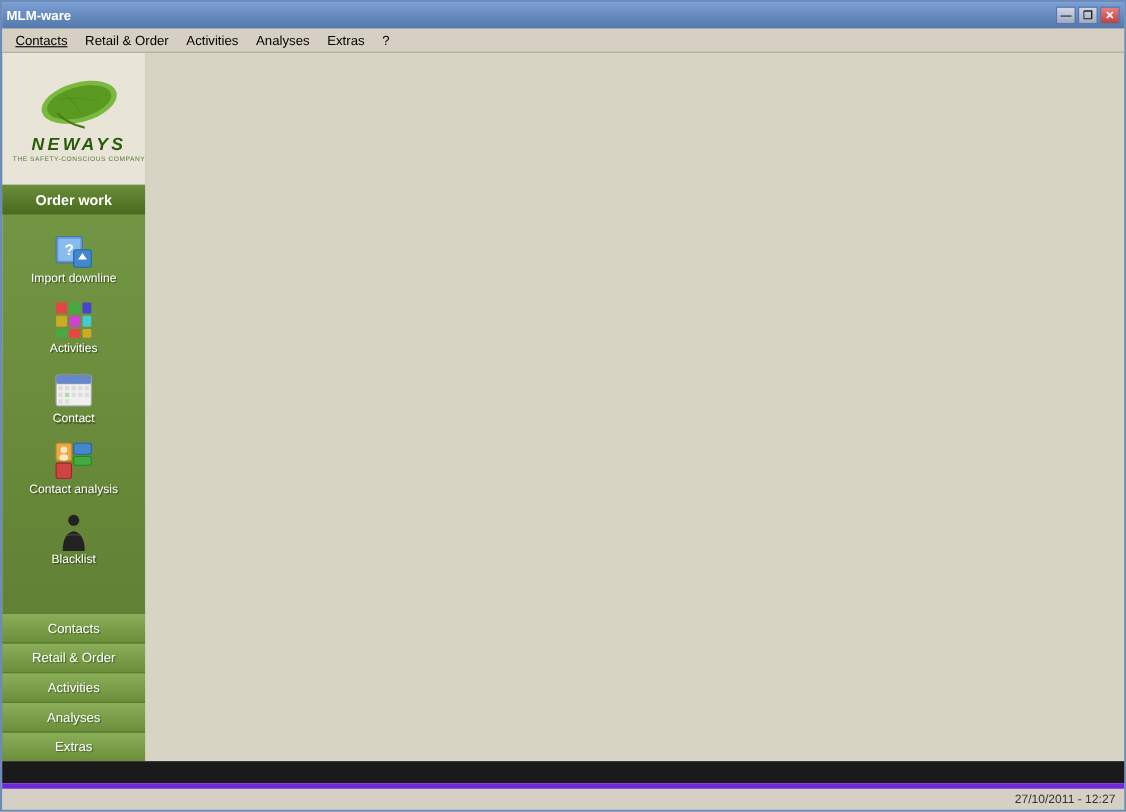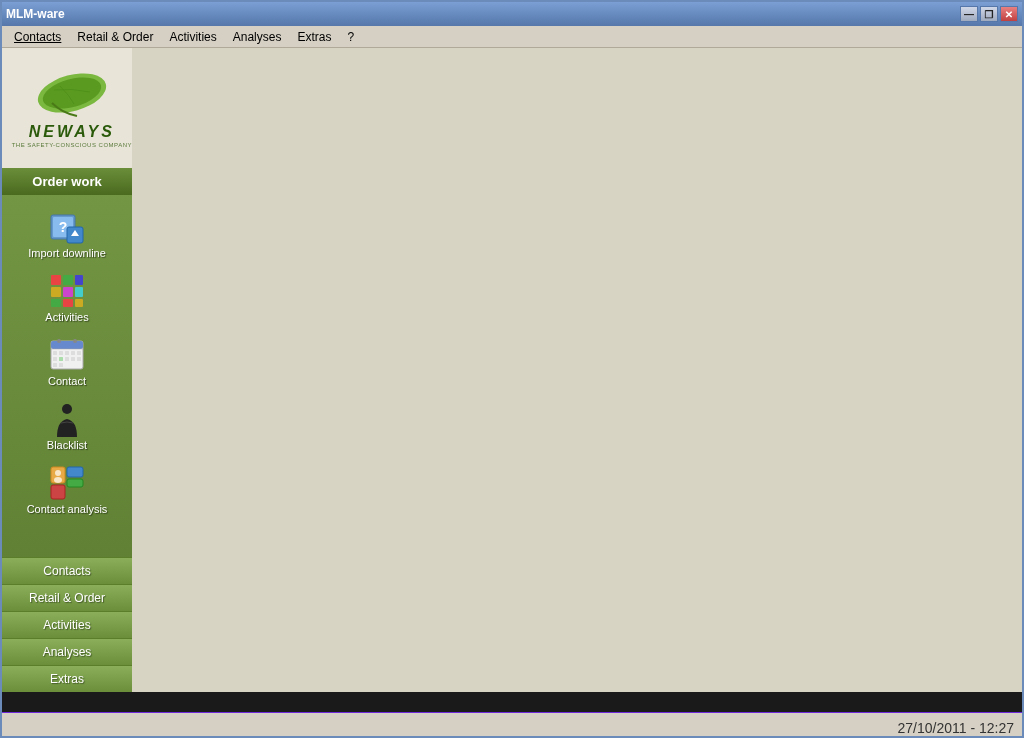--- a/index.html
+++ b/index.html
@@ -168,27 +168,27 @@
     
     .content-area {
       flex: 1;
       background: #d8d4c4;
     }
 
     
     .status-bar {
       background: #d6d0c4;
       height: 24px;
-      border-top: 1px solid #6d28d9;
-      display: flex;
-      align-items: flex-end;
+      border-top: 5px solid #6d28d9;
+      display: flex;
+      align-items: center;
       padding: 0 8px;
       flex-shrink: 0;
       justify-content: space-between;
-      font-size: 14px;
+      font-size: 11px;
     }
 
     .status-bar-left {
       flex: 1;
     }
 
     .status-bar-right {
       color: #333;
     }
 
@@ -317,41 +317,41 @@
 
             <circle cx="10" cy="4" r="2" fill="#888888"></circle>
             <circle cx="26" cy="4" r="2" fill="#888888"></circle>
           </svg>
           <span class="sidebar-item-label">Contact</span>
         </div>
 
         <div class="sidebar-item">
           <svg class="sidebar-item-icon" viewBox="0 0 36 36">
 
-            <circle cx="18" cy="8" r="5" fill="#222222"></circle>
-
-            <path d="M 8 36 Q 8 20 18 18 Q 28 20 28 36 Z" fill="#222222"></path>
-
-            <path d="M 12 22 Q 18 20 24 22" stroke="#444444" stroke-width="1" fill="none"></path>
-          </svg>
-          <span class="sidebar-item-label">Blacklist</span>
-        </div>
-
-        <div class="sidebar-item">
-          <svg class="sidebar-item-icon" viewBox="0 0 36 36">
-
             <rect x="2" y="2" width="14" height="16" rx="2" fill="#e8aa44" stroke="#cc8822" stroke-width="1"></rect>
             <rect x="18" y="2" width="16" height="10" rx="2" fill="#4488cc" stroke="#2266aa" stroke-width="1"></rect>
             <rect x="18" y="14" width="16" height="8" rx="2" fill="#44aa44" stroke="#228822" stroke-width="1"></rect>
             <rect x="2" y="20" width="14" height="14" rx="2" fill="#cc4444" stroke="#aa2222" stroke-width="1"></rect>
 
             <circle cx="9" cy="8" r="3" fill="white" opacity="0.7"></circle>
             <ellipse cx="9" cy="15" rx="4" ry="3" fill="white" opacity="0.7"></ellipse>
           </svg>
           <span class="sidebar-item-label">Contact analysis</span>
+        </div>
+
+        <div class="sidebar-item">
+          <svg class="sidebar-item-icon" viewBox="0 0 36 36">
+
+            <circle cx="18" cy="8" r="5" fill="#222222"></circle>
+
+            <path d="M 8 36 Q 8 20 18 18 Q 28 20 28 36 Z" fill="#222222"></path>
+
+            <path d="M 12 22 Q 18 20 24 22" stroke="#444444" stroke-width="1" fill="none"></path>
+          </svg>
+          <span class="sidebar-item-label">Blacklist</span>
         </div>
 
       </div>
 
       <div class="sidebar-nav">
         <div class="sidebar-nav-btn">Contacts</div>
         <div class="sidebar-nav-btn">Retail &amp; Order</div>
         <div class="sidebar-nav-btn">Activities</div>
         <div class="sidebar-nav-btn">Analyses</div>
         <div class="sidebar-nav-btn">Extras</div>

